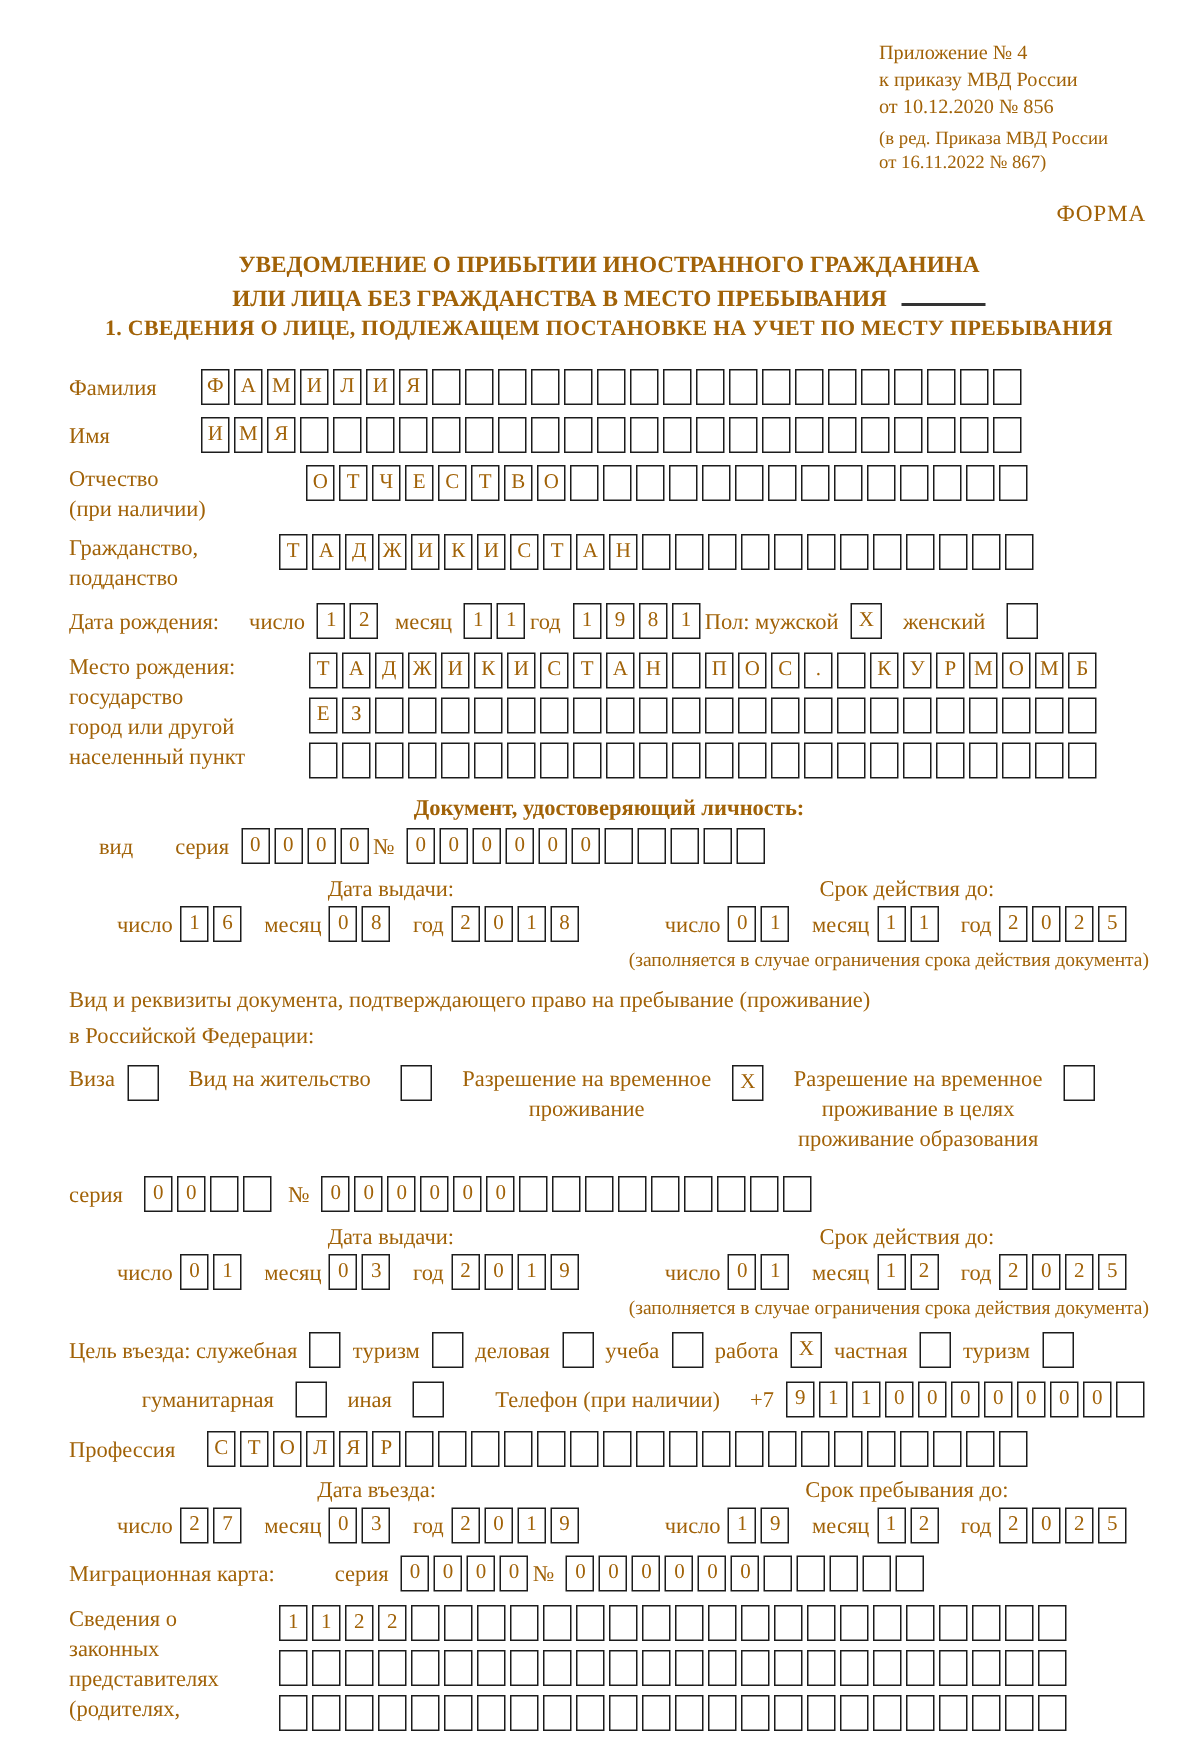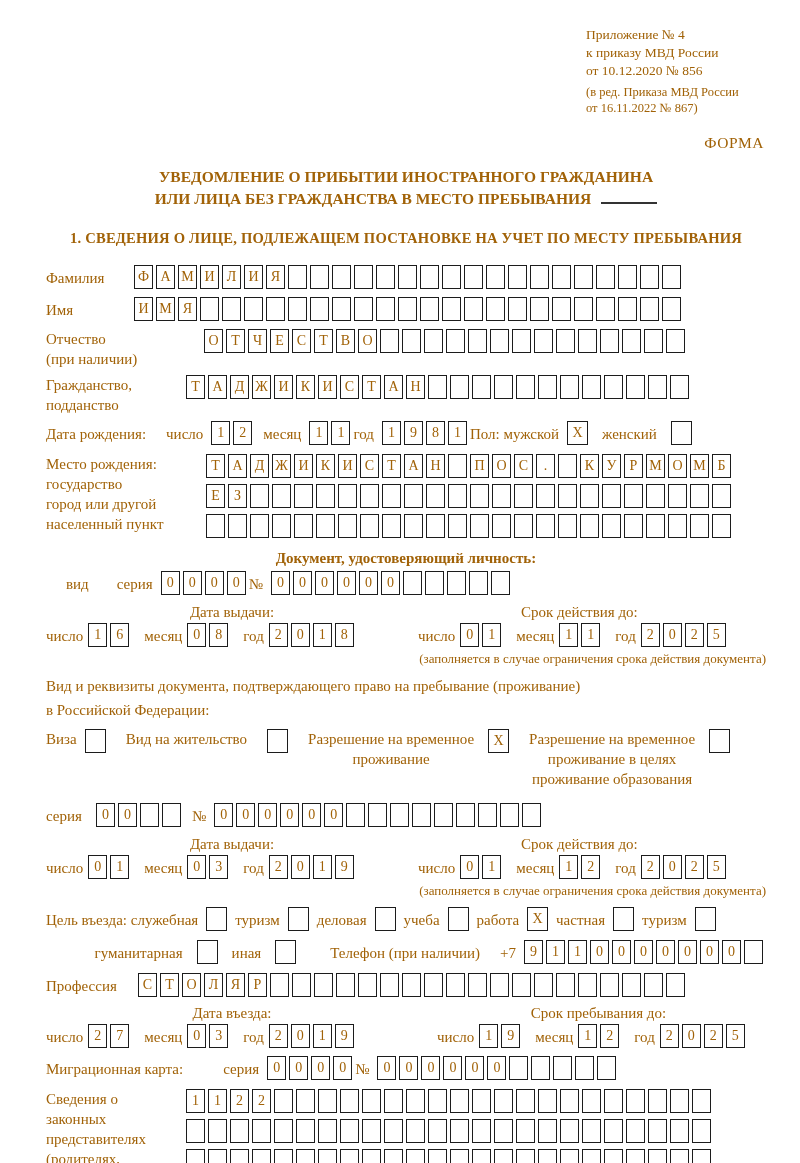--- a/index.html
+++ b/index.html
@@ -11,42 +11,42 @@
     background:#fff;
     color:#a16207;
     font-family:"Liberation Serif","DejaVu Serif",serif;
     font-size:15px;
     overflow:hidden;
   }
   
   .annex{margin-left:auto;width:180px;line-height:18px;font-size:13.5px;}
   .annex .rev{font-size:12.5px;line-height:16px;margin-top:4px;}
   .forma{text-align:right;font-weight:normal;font-size:15.5px;margin:18px 2px 14px 0;letter-spacing:.5px;}
-  .title{text-align:center;font-weight:bold;font-size:15.5px;line-height:22px;margin-bottom:20px;}
+  .title{text-align:center;font-weight:bold;font-size:15.5px;line-height:22px;}
   .uline{display:inline-block;width:56px;border-bottom:2px solid #333;margin-left:10px;height:14px;}
   .sec1{text-align:center;font-weight:bold;font-size:14.6px;margin-bottom:18px;letter-spacing:.2px;}
   
   .row{display:flex;align-items:flex-start;margin-bottom:6px;}
   .lbl{flex:none;line-height:26px;}
   .lbl2{flex:none;line-height:20px;}
   .w86{width:88px;} .w155{width:158px;} .w130{width:140px;} .w157{width:160px;}
   .cells{white-space:nowrap;flex:none;}
   .cell{
     display:inline-block;width:17px;height:22px;line-height:22px;
     border:1.6px solid #1c1c1c;margin-right:3px;
     text-align:center;font-size:14px;vertical-align:top;background:#fff;
   }
   .cb{
     display:inline-block;width:19px;height:22px;line-height:22px;
     border:1.6px solid #1c1c1c;text-align:center;font-size:14px;
     vertical-align:top;flex:none;background:#fff;
   }
   .stack>.cells{display:block;margin-bottom:6px;}
   
-  .dates{display:flex;margin-bottom:2px;}
+  .dates{display:flex;margin-bottom:2px;margin-left:32px;}
   .dcol{display:flex;flex-direction:column;}
   .dcol .dhead{text-align:center;margin-bottom:2px;}
   .dline{display:flex;align-items:flex-start;}
   .dline .t{line-height:26px;margin-right:5px;}
   .dline .cells{margin-right:12px;}
   .note{text-align:right;font-size:13px;margin:0 0 8px 0;}
   .para{line-height:22px;margin-bottom:2px;}
   
   .opts{display:flex;align-items:flex-start;margin:8px 0 14px 0;}
   .opt-label{line-height:20px;}

